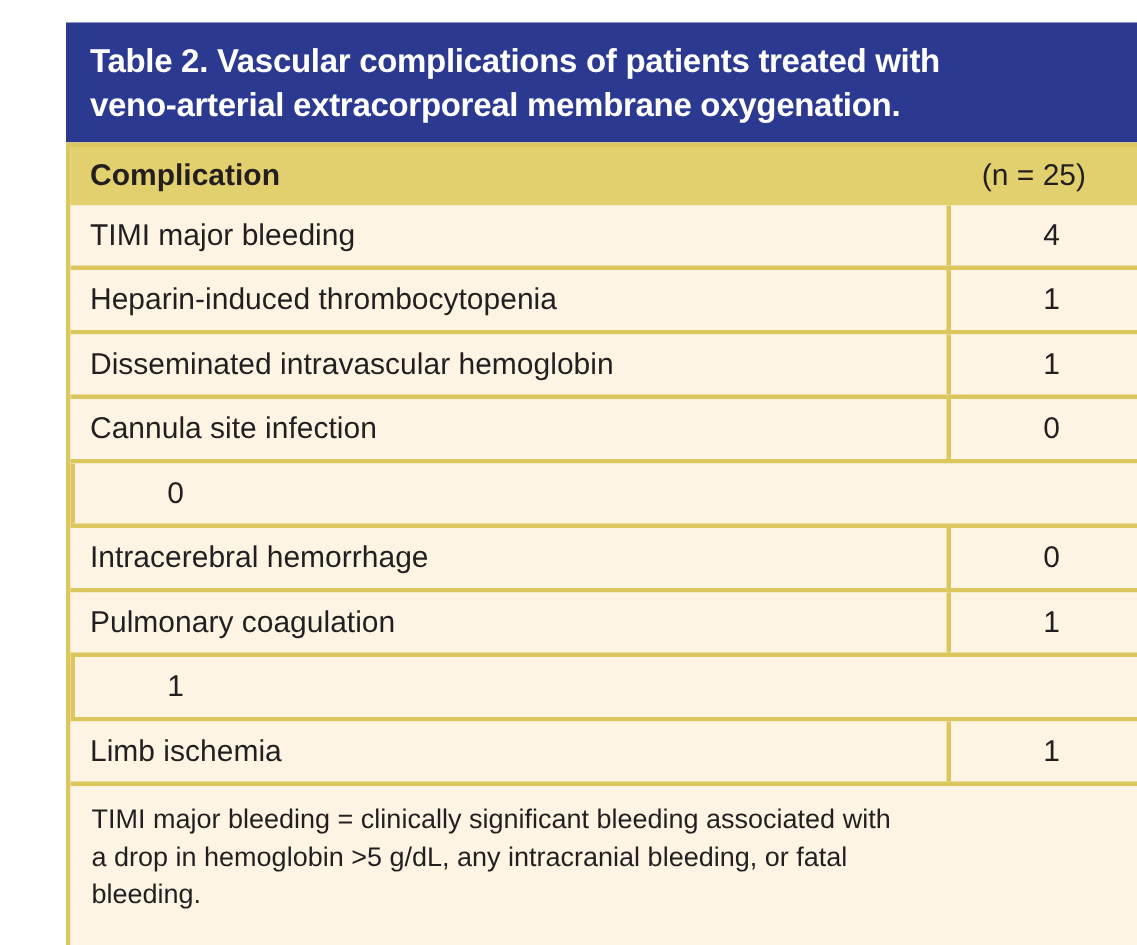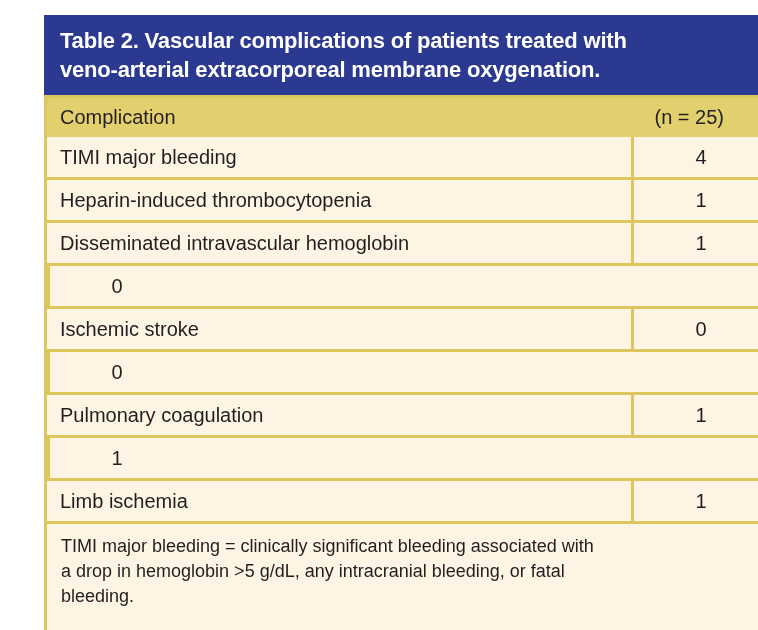--- a/index.html
+++ b/index.html
@@ -41,21 +41,21 @@
   .hdr-row {
     box-sizing: border-box;
     height: 39px;
     background: var(--gold);
     display: flex;
     align-items: center;
     justify-content: space-between;
     color: var(--text);
     font-size: 20px;
   }
-  .hdr-label { padding-left: 13px; }
+  .hdr-label { padding-left: 13px; font-weight: bold; }
   .hdr-count { padding-right: 44px; }
   .row {
     box-sizing: border-box;
     height: 43px;
     display: flex;
     align-items: stretch;
     border-bottom: 3px solid var(--border);
     background: var(--cream);
     color: var(--text);
     font-size: 20px;
@@ -109,27 +109,28 @@
         </div>
         <div class="row">
           <div class="cell-label">Heparin-induced thrombocytopenia</div>
           <div class="cell-value">1</div>
         </div>
         <div class="row">
           <div class="cell-label">Disseminated intravascular hemoglobin</div>
           <div class="cell-value">1</div>
         </div>
         <div class="row">
+          <div class="cell-label">Cannula site infection</div>
           <div class="cell-value">0</div>
         </div>
         <div class="row">
-          <div class="cell-label">Ischemic stroke</div>
           <div class="cell-value">0</div>
         </div>
         <div class="row">
+          <div class="cell-label">Intracerebral hemorrhage</div>
           <div class="cell-value">0</div>
         </div>
         <div class="row">
           <div class="cell-label">Pulmonary coagulation</div>
           <div class="cell-value">1</div>
         </div>
         <div class="row">
           <div class="cell-value">1</div>
         </div>
         <div class="row">

